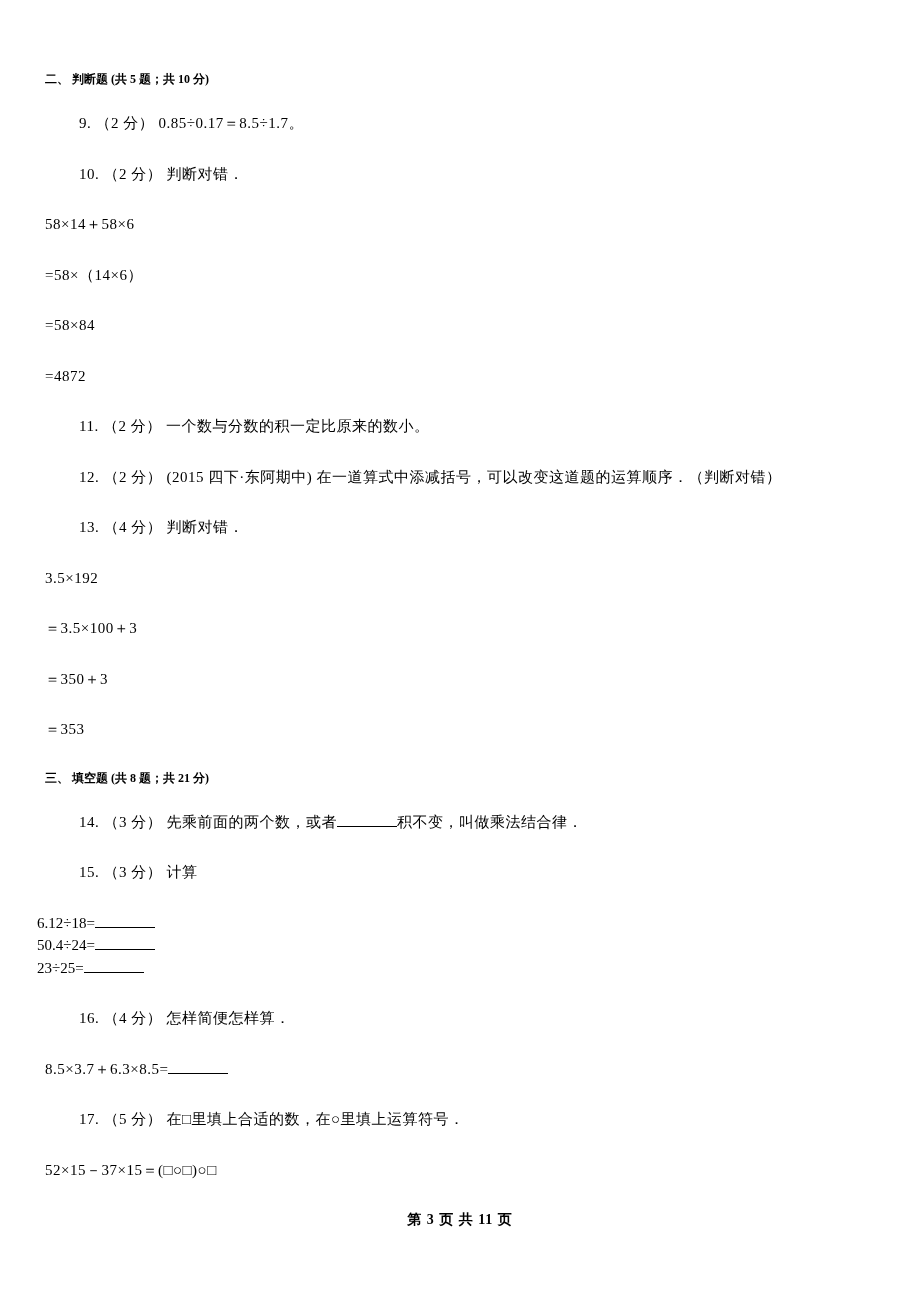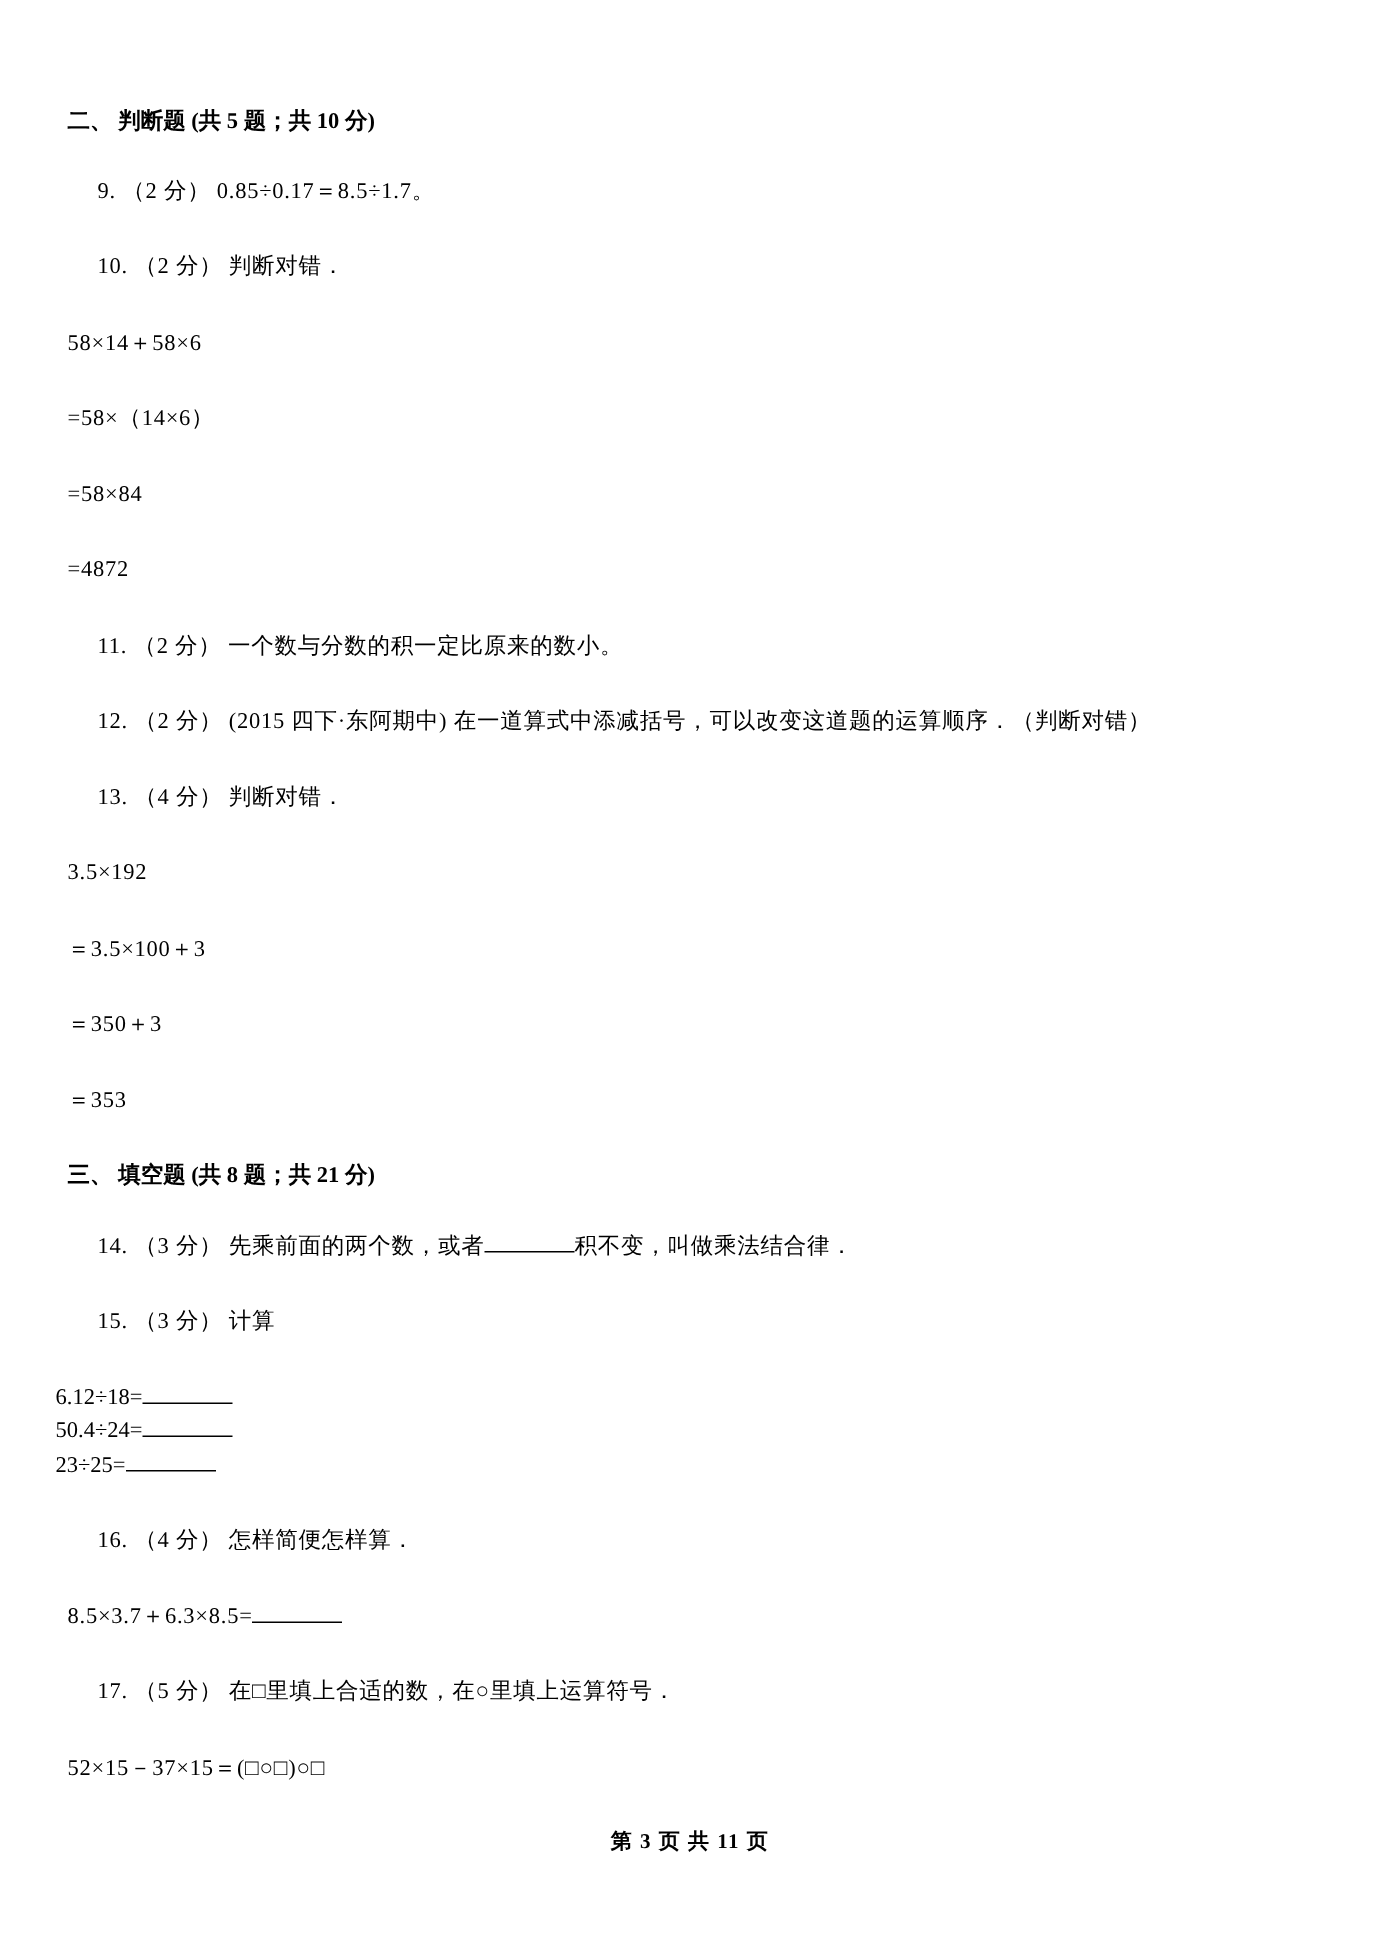--- a/index.html
+++ b/index.html
@@ -12,24 +12,24 @@
     font-family: "SimSun", "宋体", serif;
     font-size: 15px;
     color: #000000;
     line-height: 1.5;
     padding: 60px 45px 40px 45px;
     box-sizing: border-box;
   }
   .section-heading {
     font-weight: bold;
     margin: 10px 0 24px 0;
-    font-size: 15px;
+    font-size: 12px;
   }
   .question {
-    margin-left: 20px;
+    margin-left: 34px;
     margin-bottom: 28px;
     letter-spacing: 0.5px;
   }
   .workline {
     margin-bottom: 28px;
     letter-spacing: 0.5px;
   }
   .q15-row {
     margin-left: -8px;
     margin-bottom: 28px;

